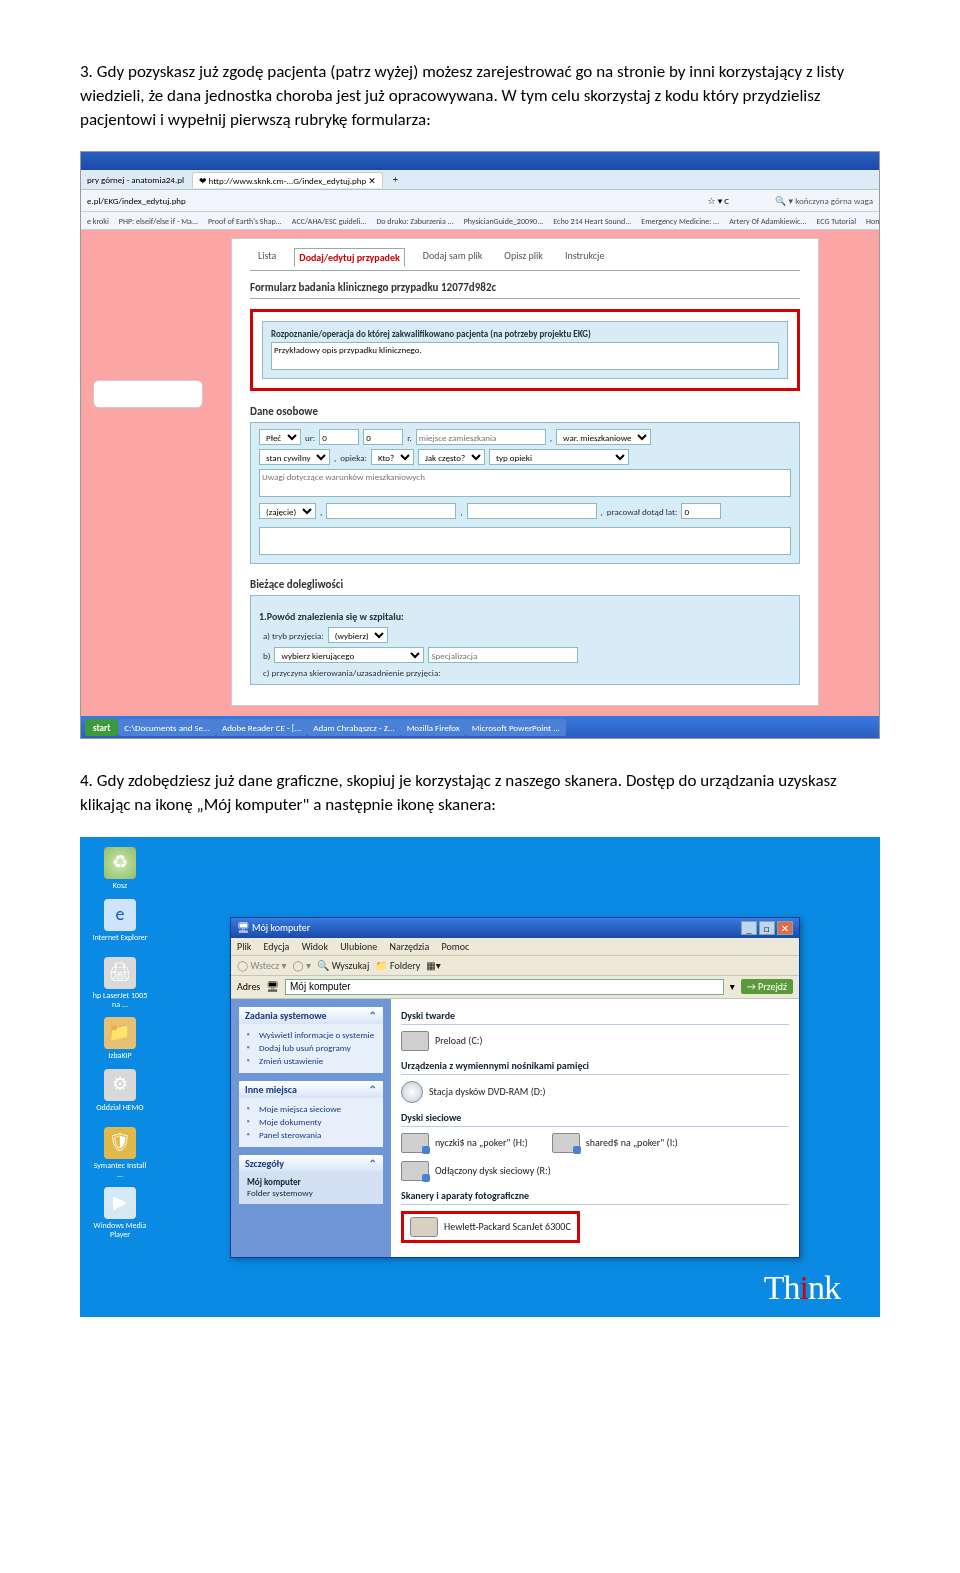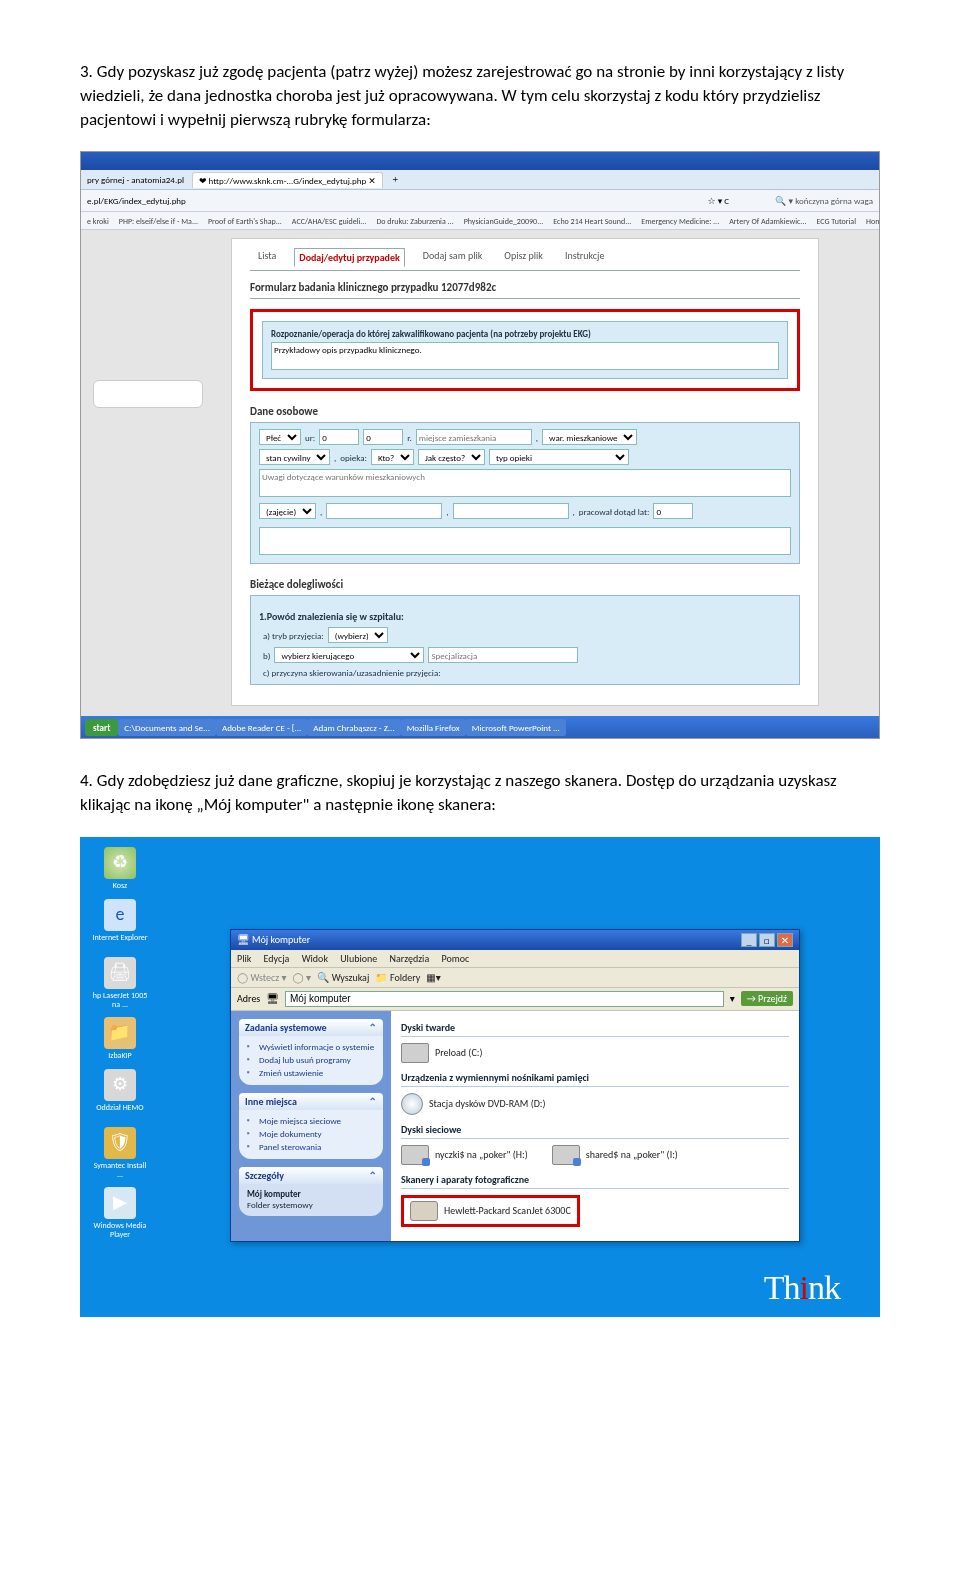--- a/index.html
+++ b/index.html
@@ -9,38 +9,38 @@
 
   
   .ff-window { width:800px; border:1px solid #999; background:#fff; margin:0 auto; }
   .ff-titlebar { height:18px; background:linear-gradient(#2a5fbd,#1a4aa8); }
   .ff-tabstrip { height:20px; background:#dfeaf7; border-bottom:1px solid #b0c4de; display:flex; align-items:center; font-size:9px; padding-left:6px; gap:8px; }
   .ff-tab { background:#fff; border:1px solid #ccc; border-bottom:none; padding:2px 6px; border-radius:3px 3px 0 0; }
   .ff-urlrow { height:22px; background:#f2f6fb; border-bottom:1px solid #ccd; display:flex; align-items:center; padding:0 6px; font-size:9px; gap:4px; }
   .ff-url { flex:1; }
   .ff-search { width:140px; text-align:right; color:#555; }
   .ff-bookmarks { height:18px; background:#f2f6fb; border-bottom:1px solid #ccd; font-size:8px; color:#444; display:flex; align-items:center; padding:0 6px; gap:10px; overflow:hidden; white-space:nowrap; }
-  .ff-content { background:#e5e5e5; padding:8px 60px 10px 150px; position:relative; min-height:440px; }
+  .ff-content { background:#fca5a5; padding:8px 60px 10px 150px; position:relative; min-height:440px; }
   .side-prompt { position:absolute; left:12px; top:150px; width:110px; height:28px; background:#fff; border:1px solid #ccc; border-radius:6px; }
 
   .form-card { background:#fff; border:1px solid #ccc; padding:8px 18px 12px 18px; font-size:10px; color:#333; }
   .inner-tabs { display:flex; gap:14px; font-size:10px; color:#555; border-bottom:1px solid #9aa; padding:0 4px 4px 4px; margin-bottom:10px; }
   .inner-tabs span { padding:2px 4px; }
   .inner-tabs .active { color:#c00; font-weight:bold; border:1px solid #9aa; border-bottom:1px solid #fff; background:#fff; position:relative; top:1px; }
   .form-card h4 { font-size:11px; font-weight:bold; margin:6px 0 4px 0; }
   .form-card hr { border:none; border-top:1px solid #9aa; margin:0 0 10px 0; }
   .section-title { font-weight:bold; font-size:11px; margin:14px 0 4px 0; }
   .field-box { border:1px solid #97b8c9; background:#d7ecf7; padding:6px 8px; font-size:9px; color:#234; margin-bottom:8px; }
   .field-box textarea, .field-box input, .field-box select { font-size:9px; border:1px solid #8bb; background:#fff; padding:1px 2px; font-family:inherit; }
   .field-box textarea { width:100%; height:28px; resize:none; }
   .red-frame { border:3px solid #d60000; padding:9px; margin-bottom:14px; }
   .row { display:flex; gap:4px; align-items:center; flex-wrap:wrap; margin-bottom:4px; }
   .row select, .row input { height:16px; }
   .row input { width:40px; }
-  .row input.wider { width:116px; }
+  .row input.wider { width:130px; }
   .sub-hd { font-weight:bold; font-size:10px; margin:8px 0 4px 0; }
   .indent { padding-left:4px; }
 
   .ff-taskbar { height:22px; background:linear-gradient(#3a79e0,#2a5fbd); display:flex; align-items:center; font-size:9px; color:#fff; padding-left:4px; }
   .ff-taskbar .start { background:#3c9a3c; padding:3px 8px; border-radius:3px; font-weight:bold; }
   .ff-taskbar .task { background:#4a80d6; padding:3px 6px; border-radius:2px; }
 
   
   .desktop { width:800px; height:480px; background:#0a8ae2; margin:0 auto; position:relative; overflow:hidden; }
   .dicon { position:absolute; width:56px; text-align:center; font-size:8px; color:#fff; line-height:1.1; }
@@ -49,33 +49,33 @@
   .ico-ie { background:#cfe4fb; color:#1658c9; }
   .ico-printer { background:#d9d9d9; }
   .ico-folder { background:#e8c074; }
   .ico-gear { background:#d8d8d8; }
   .ico-shield { background:#e2b84a; }
   .ico-media { background:#d8e8f2; }
 
   .think-logo { position:absolute; right:40px; bottom:10px; color:#fff; font-size:34px; font-family:Georgia,serif; letter-spacing:-1px; }
   .think-logo .i-dot { color:#d60000; }
 
-  .explorer { position:absolute; left:150px; top:92px; width:570px; background:#ece9d8; border:1px solid #0a3d9a; box-shadow:2px 2px 6px rgba(0,0,0,.3); font-size:10px; }
+  .explorer { position:absolute; left:150px; top:80px; width:570px; background:#ece9d8; border:1px solid #0a3d9a; box-shadow:2px 2px 6px rgba(0,0,0,.3); font-size:10px; }
   .exp-title { background:linear-gradient(#3a79e0,#1a4aa8); color:#fff; padding:3px 6px; display:flex; align-items:center; justify-content:space-between; }
   .exp-title .btns span { display:inline-block; width:16px; height:14px; background:#c0d4f0; color:#123; text-align:center; font-size:10px; line-height:14px; margin-left:2px; border:1px solid #7aa; }
   .exp-menu { background:#ece9d8; padding:2px 6px; color:#222; font-size:10px; border-bottom:1px solid #c8c4b4; }
   .exp-menu span { margin-right:10px; }
   .exp-tool { background:#ece9d8; padding:3px 6px; color:#222; font-size:10px; border-bottom:1px solid #c8c4b4; display:flex; align-items:center; gap:6px; }
   .exp-tool .back { color:#888; }
   .exp-addr { background:#ece9d8; padding:3px 6px; border-bottom:1px solid #c8c4b4; display:flex; align-items:center; gap:6px; }
   .exp-addr input { flex:1; height:16px; border:1px solid #7a9; font-size:10px; padding:0 4px; }
   .exp-addr .go { background:#5a9a3a; color:#fff; padding:1px 6px; font-size:10px; border-radius:2px; }
   .exp-body { display:flex; background:#fff; }
   .exp-side { width:160px; background:#6f97d8; padding:8px; color:#123; font-size:9px; }
-  .sidebox { background:#e7effa; border-radius:12px; margin-bottom:8px; padding:4px 6px 6px 6px; }
+  .sidebox { background:#e7effa; border-radius:0; margin-bottom:8px; padding:4px 6px 6px 6px; }
   .sidebox h5 { background:linear-gradient(#fff,#d7e4f5); margin:-4px -6px 4px -6px; padding:2px 6px; font-size:10px; color:#1a3a8a; border-radius:4px 4px 0 0; display:flex; justify-content:space-between; align-items:center; }
   .sidebox h5::after { content:"⌃"; font-size:10px; color:#4a6fb8; }
   .sidebox a { display:block; color:#1a3a8a; text-decoration:none; padding:1px 0 1px 14px; position:relative; }
   .sidebox a::before { content:"▪"; position:absolute; left:2px; color:#5577aa; font-size:8px; }
   .sidebox.details { background:#d3e0f3; }
   .exp-main { flex:1; padding:6px 10px; font-size:10px; color:#222; }
   .exp-main h6 { font-size:10px; font-weight:bold; margin:4px 0 2px 0; color:#123; }
   .exp-main h6 + .underline { border-top:1px solid #b7cbe6; margin-bottom:6px; }
   .drive-row { display:flex; gap:24px; margin-bottom:8px; }
   .drive { display:flex; align-items:center; gap:6px; }
@@ -288,20 +288,26 @@
         <div class="drive-row">
           <div class="drive">
               <div class="dico net"></div>
               <span>nyczki$ na „poker" (H:)</span>
             </div>
           <div class="drive">
               <div class="dico net"></div>
               <span>shared$ na „poker" (I:)</span>
             </div>
         </div>
+        <div class="drive-row">
+          <div class="drive">
+              <div class="dico net"></div>
+              <span>Odłączony dysk sieciowy (R:)</span>
+            </div>
+        </div>
         <h6>Skanery i aparaty fotograficzne</h6>
           <div class="underline"></div>
         <div class="drive-row">
           <div class="red-frame2">
             <div class="drive">
                 <div class="dico scan"></div>
                 <span>Hewlett-Packard ScanJet 6300C</span>
               </div>
           </div>
         </div>

